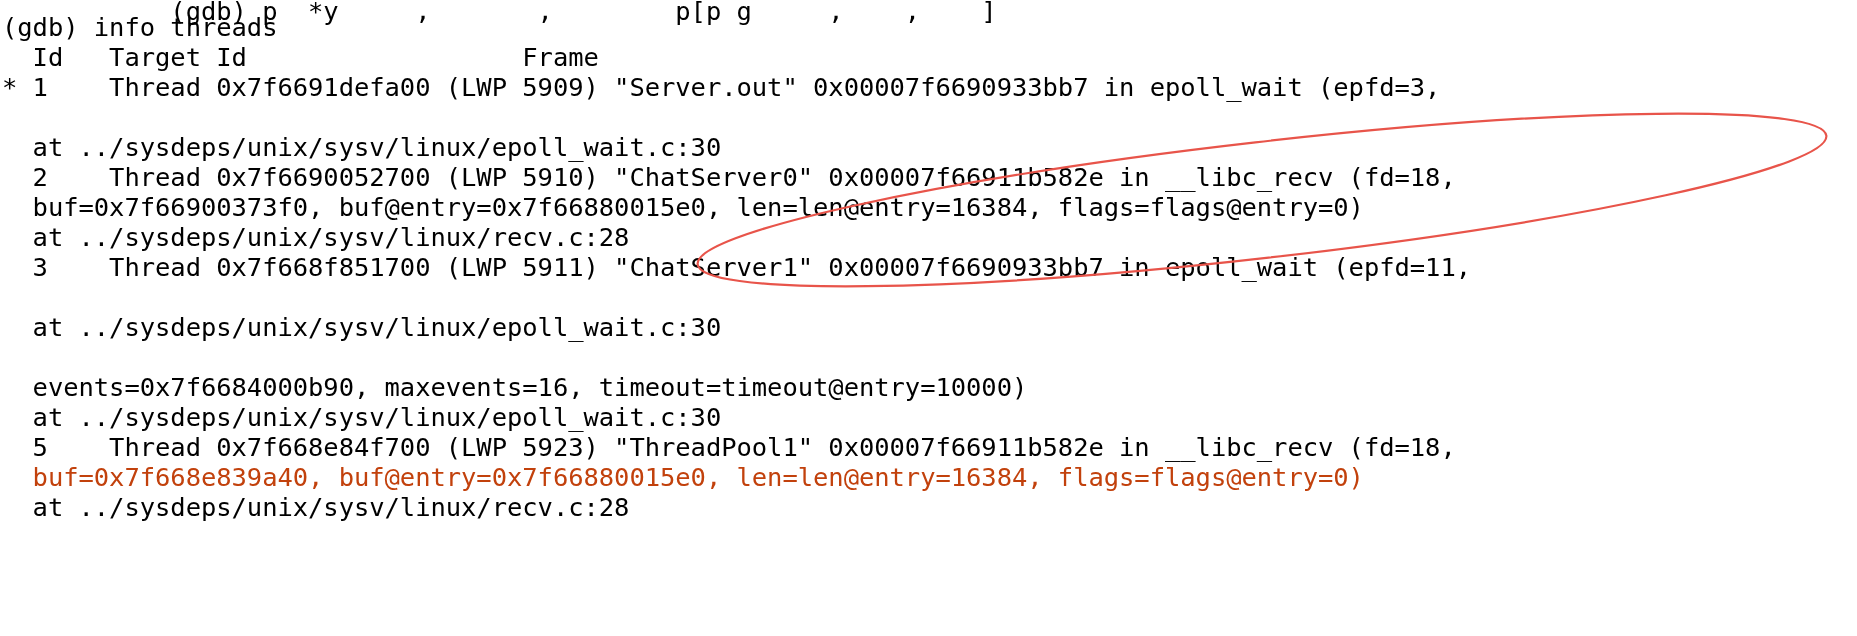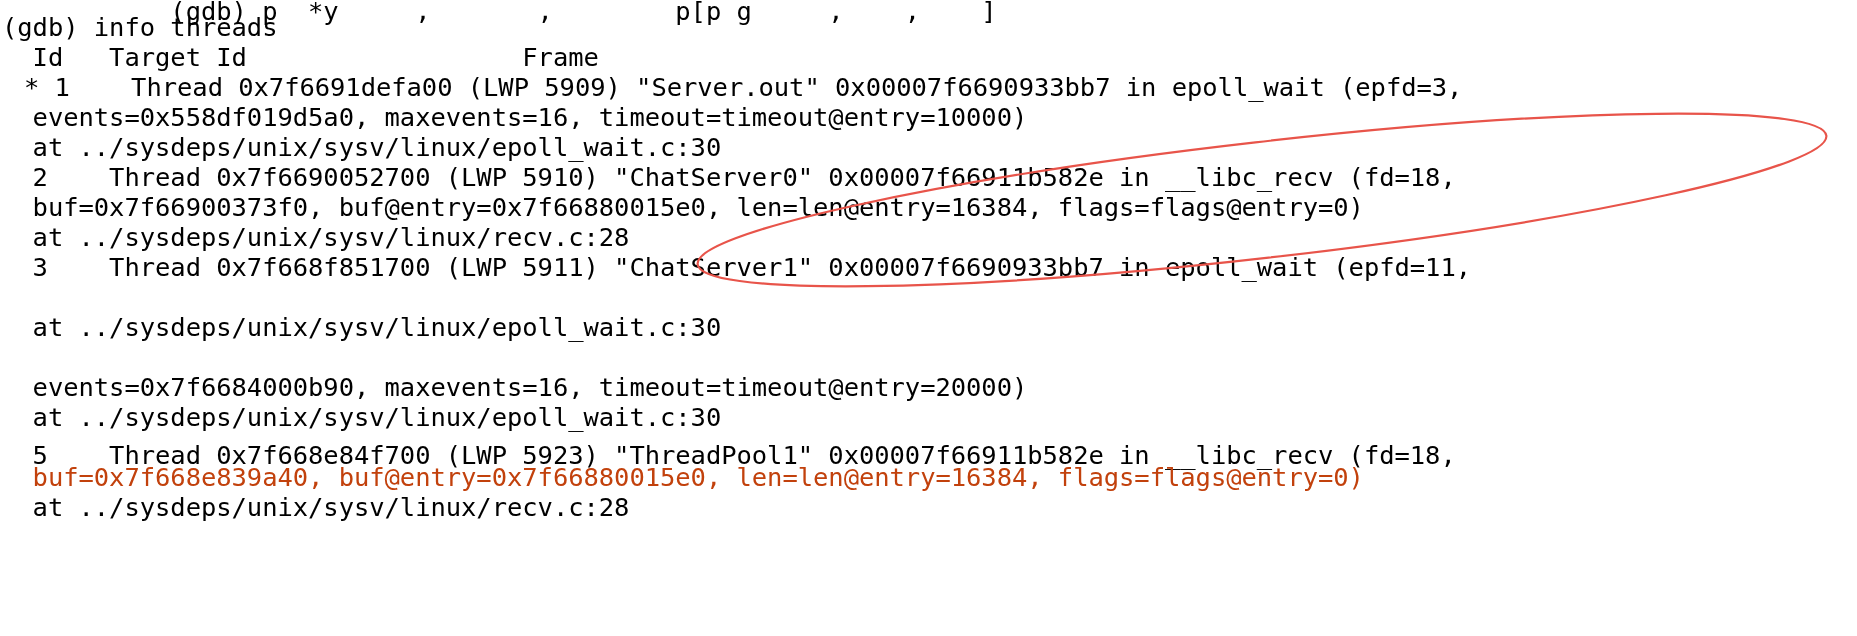--- a/index.html
+++ b/index.html
@@ -48,35 +48,34 @@
 </head>
 <body>
 
 <div id="screen" style="background: rgb(255, 255, 255);">
 
   <div id="terminal">
     <div class="term-line" style="top: -4px; color: rgb(0, 0, 0);">           (gdb) p  *y     ,       ,        p[p g     ,    ,    ]</div>
     <div class="term-line" style="top: 42px; color: rgb(0, 0, 0);">  Id   Target Id                  Frame</div>
     <div class="term-line" style="top: 12px; color: rgb(0, 0, 0);">(gdb) info threads</div>
 
-    <div class="term-line" style="top: 72px; color: rgb(0, 0, 0); margin-left: 22px;">* 1    Thread 0x7f6691defa00 (LWP 5909) "Server.out" 0x00007f6690933bb7 in epoll_wait (epfd=3,</div>
-    <div class="term-line" style="top: 102px; color: rgb(0, 0, 0);">  events=0x558df019d5a0, maxevents=16, timeout=timeout@entry=10000)</div>
+    <div class="term-line" style="top: 72px; color: rgb(0, 0, 0);">* 1    Thread 0x7f6691defa00 (LWP 5909) "Server.out" 0x00007f6690933bb7 in epoll_wait (epfd=3,</div>
     <div class="term-line" style="top: 132px; color: rgb(0, 0, 0);">  at ../sysdeps/unix/sysv/linux/epoll_wait.c:30</div>
 
     <div class="term-line" style="top: 162px; color: rgb(0, 0, 0);">  2    Thread 0x7f6690052700 (LWP 5910) "ChatServer0" 0x00007f66911b582e in __libc_recv (fd=18,</div>
     <div class="term-line" style="top: 192px; color: rgb(0, 0, 0);">  buf=0x7f66900373f0, buf@entry=0x7f66880015e0, len=len@entry=16384, flags=flags@entry=0)</div>
     <div class="term-line" style="top: 222px; color: rgb(0, 0, 0);">  at ../sysdeps/unix/sysv/linux/recv.c:28</div>
 
     <div class="term-line" style="top: 252px; color: rgb(0, 0, 0);">  3    Thread 0x7f668f851700 (LWP 5911) "ChatServer1" 0x00007f6690933bb7 in epoll_wait (epfd=11,</div>
     <div class="term-line" style="top: 312px; color: rgb(0, 0, 0);">  at ../sysdeps/unix/sysv/linux/epoll_wait.c:30</div>
 
-    <div class="term-line" style="top: 372px; color: rgb(0, 0, 0);">  events=0x7f6684000b90, maxevents=16, timeout=timeout@entry=20000)</div>
+    <div class="term-line" style="top: 372px; color: rgb(0, 0, 0);">  events=0x7f6684000b90, maxevents=16, timeout=timeout@entry=10000)</div>
     <div class="term-line" style="top: 402px; color: rgb(0, 0, 0);">  at ../sysdeps/unix/sysv/linux/epoll_wait.c:30</div>
 
-    <div class="term-line" style="top: 432px; color: rgb(0, 0, 0); margin-top: 8px;">  5    Thread 0x7f668e84f700 (LWP 5923) "ThreadPool1" 0x00007f66911b582e in __libc_recv (fd=18,</div>
+    <div class="term-line" style="top: 432px; color: rgb(0, 0, 0);">  5    Thread 0x7f668e84f700 (LWP 5923) "ThreadPool1" 0x00007f66911b582e in __libc_recv (fd=18,</div>
     <div class="term-line" style="top: 462px; color: #c2410c;">  buf=0x7f668e839a40, buf@entry=0x7f66880015e0, len=len@entry=16384, flags=flags@entry=0)</div>
     <div class="term-line" style="top: 492px; color: rgb(0, 0, 0);">  at ../sysdeps/unix/sysv/linux/recv.c:28</div>
   </div>
 
   <svg id="annotation-layer" viewBox="0 0 1857 636" width="1857" height="636" xmlns="http://www.w3.org/2000/svg">
     <ellipse id="annot-ellipse" fill="none" stroke="#e8544a" stroke-width="2.2" cx="1262" cy="200" rx="568" ry="58" transform="rotate(-6.5 1262 200)"></ellipse>
   </svg>
 
 </div>
 

